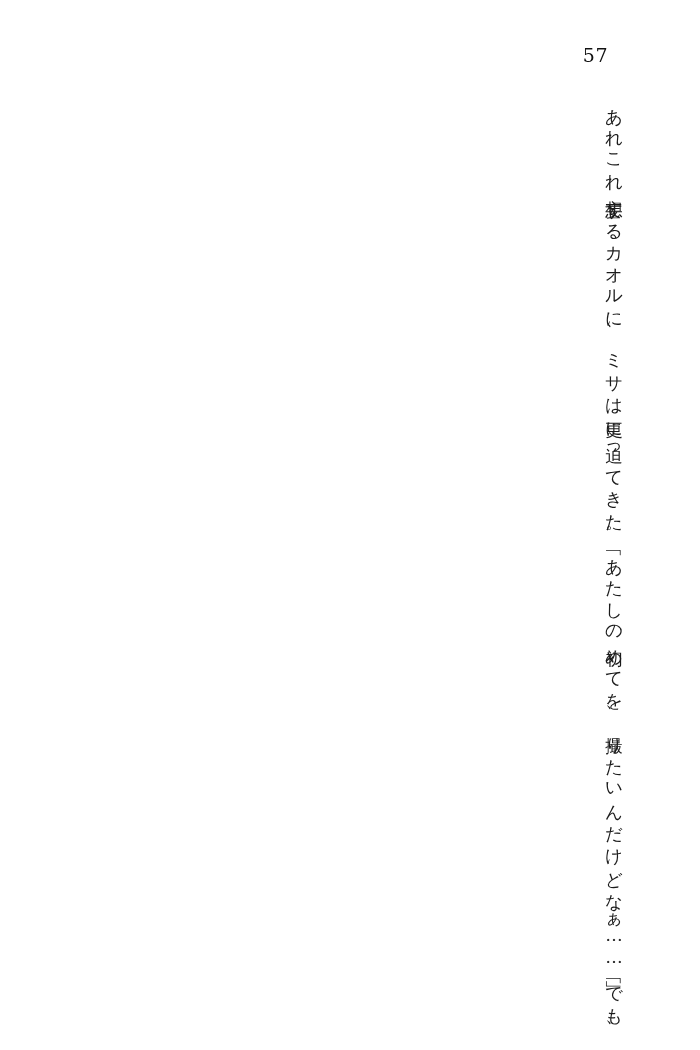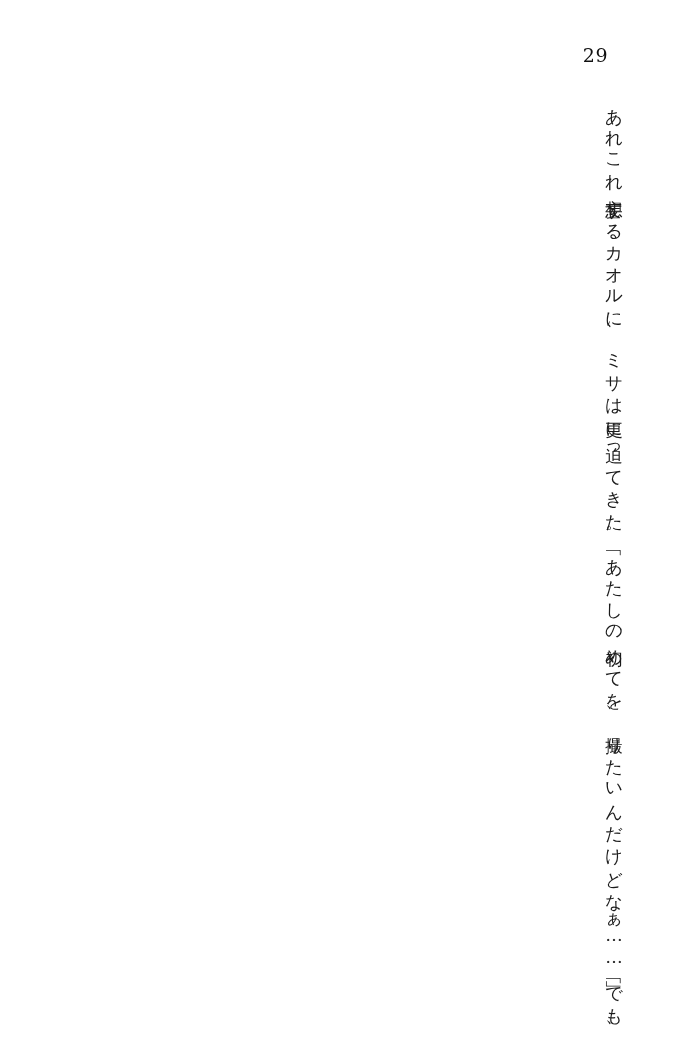--- a/index.html
+++ b/index.html
@@ -47,20 +47,20 @@
     white-space: pre;
     margin-left: 0;
     padding-left: 10px;
     color: #1b1b1b;
   }
 </style>
 </head>
 <body>
 
 <div class="page">
-  <div class="page-number">29</div>
+  <div class="page-number">57</div>
   <div class="body-text">
     <div class="col">あれこれ妄想するカオルに、ミサは更に迫ってきた。</div>
     <div class="col">「あたしの初めてを、撮りたいんだけどなぁ……」</div>
     <div class="col">「でも、それは……」</div>
 
   </div>
 </div>
 
 </body></html>

